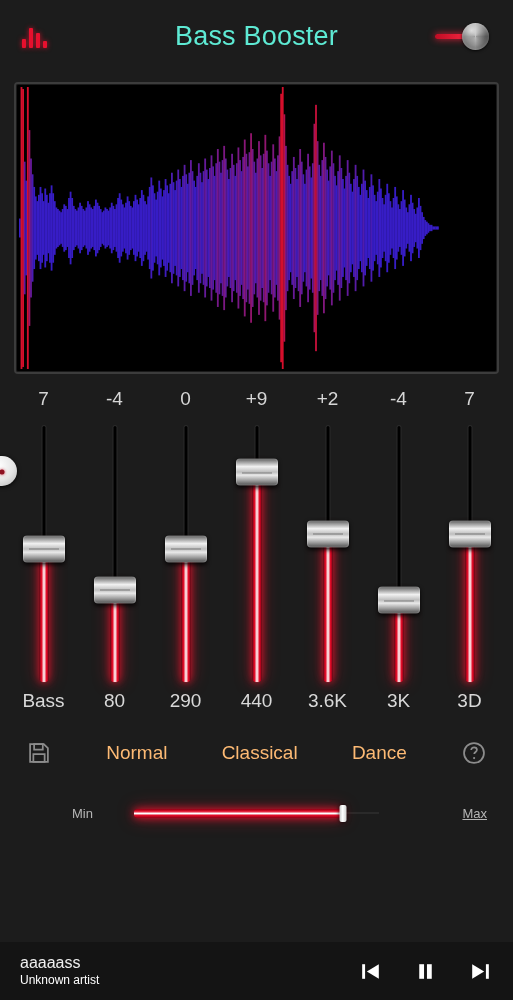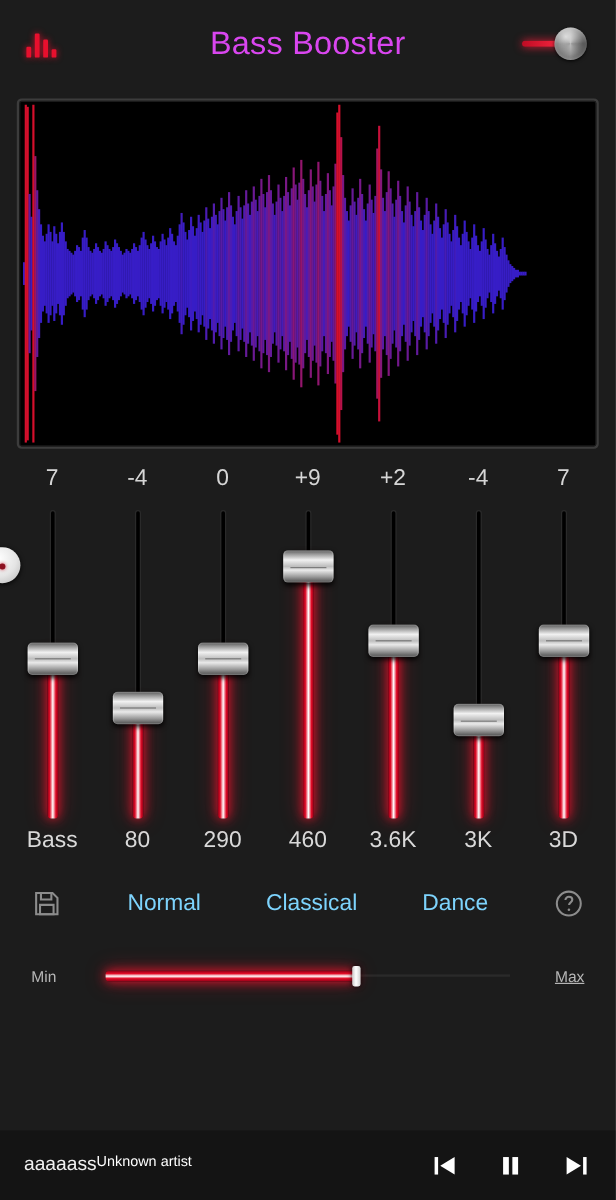--- a/index.html
+++ b/index.html
@@ -21,21 +21,21 @@
     display:block; width:4px; background:#e8102e; border-radius:1px;
     box-shadow:0 0 5px rgba(232,16,46,.85);
   }
   .eq-icon i:nth-child(1){ height:9px; }
   .eq-icon i:nth-child(2){ height:20px; }
   .eq-icon i:nth-child(3){ height:15px; }
   .eq-icon i:nth-child(4){ height:7px; }
 
   .app-title {
     position:absolute; left:0; right:0; text-align:center;
-    color:#d946ef; font-size:27px; font-weight:400; letter-spacing:.2px;
+    color:#5eead4; font-size:27px; font-weight:400; letter-spacing:.2px;
     pointer-events:none;
   }
 
   .power-toggle {
     margin-left:auto; position:relative; width:56px; height:30px;
     display:flex; align-items:center;
   }
   .power-toggle .track {
     position:absolute; left:0; top:13px; width:38px; height:5px;
     background:linear-gradient(90deg,#c00c24,#ff2b45);
@@ -118,27 +118,27 @@
     transform:translate(-50%,-50%); border-radius:50%;
     background:#8d1020; box-shadow:0 0 3px rgba(200,20,40,.9);
   }
 
   
   .presets {
     display:flex; align-items:center; margin-top:18px; padding:0 26px; height:46px;
   }
   .icon-btn { color:#8c8c8c; display:flex; align-items:center; }
   .preset-list { flex:1; display:flex; justify-content:space-evenly; align-items:center; }
-  .preset { color:#7dd3fc; font-size:19px; }
+  .preset { color:#fdba74; font-size:19px; }
 
   
   .boost-row {
     display:flex; align-items:center; margin-top:14px; padding:0 26px; height:46px;
   }
-  .boost-label { color:#b5b5b5; font-size:13px; width:48px; }
+  .boost-label { color:#b5b5b5; font-size:13px; width:48px;margin-left:46px; }
   .boost-label.max { text-align:right;text-decoration:underline; }
   .boost-track {
     flex:1; position:relative; height:16px; margin:0 14px;
     display:flex; align-items:center;
   }
   .boost-line {
     position:absolute; left:0; right:0; height:2px; background:#2a2a2a;
   }
   .boost-fill {
     position:absolute; left:0; height:9px; border-radius:3px;
@@ -150,21 +150,21 @@
     background:linear-gradient(90deg,#c9c9c9,#ffffff 45%,#cfcfcf);
     transform:translateX(-50%);
     box-shadow:0 0 4px rgba(0,0,0,.8);
   }
 
   
   .player {
     position:absolute; left:0; right:0; bottom:0; height:58px;
     background:#141414; display:flex; align-items:center; padding:0 20px;
   }
-  .track-meta { display:flex; flex-direction:row; justify-content:center; }
+  .track-meta { display:flex; flex-direction:column; justify-content:center; }
   .track-title { color:#f0f0f0; font-size:16px; line-height:1.25; }
   .track-artist { color:#ffffff; font-size:12px; line-height:1.3; }
   .transport { margin-left:auto; display:flex; align-items:center; gap:30px; }
   .transport span { display:flex; color:#fff; }
 </style>
 </head>
 <body>
 
 <div class="header">
   <div class="eq-icon">
@@ -498,21 +498,21 @@
       <div class="s-track"></div>
       <div class="s-fill" style="top:115.52000000000001px;height:148.48px;"></div>
       <div class="s-thumb" style="top:115.52000000000001px;"></div>
     </div>
   </div>
 
 <div class="eq-labels">
   <span>Bass</span>
   <span>80</span>
   <span>290</span>
-  <span>460</span>
+  <span>440</span>
   <span>3.6K</span>
   <span>3K</span>
   <span>3D</span>
 </div>
 
 <div class="presets">
   <div class="icon-btn">
     <svg width="26" height="26" viewBox="0 0 24 24" fill="none" stroke="#8c8c8c" stroke-width="1.6">
       <path d="M3.8 3.8h12.6l3.8 3.8v12.6H3.8z"></path>
       <path d="M7.5 3.8h8v5h-8z"></path>

